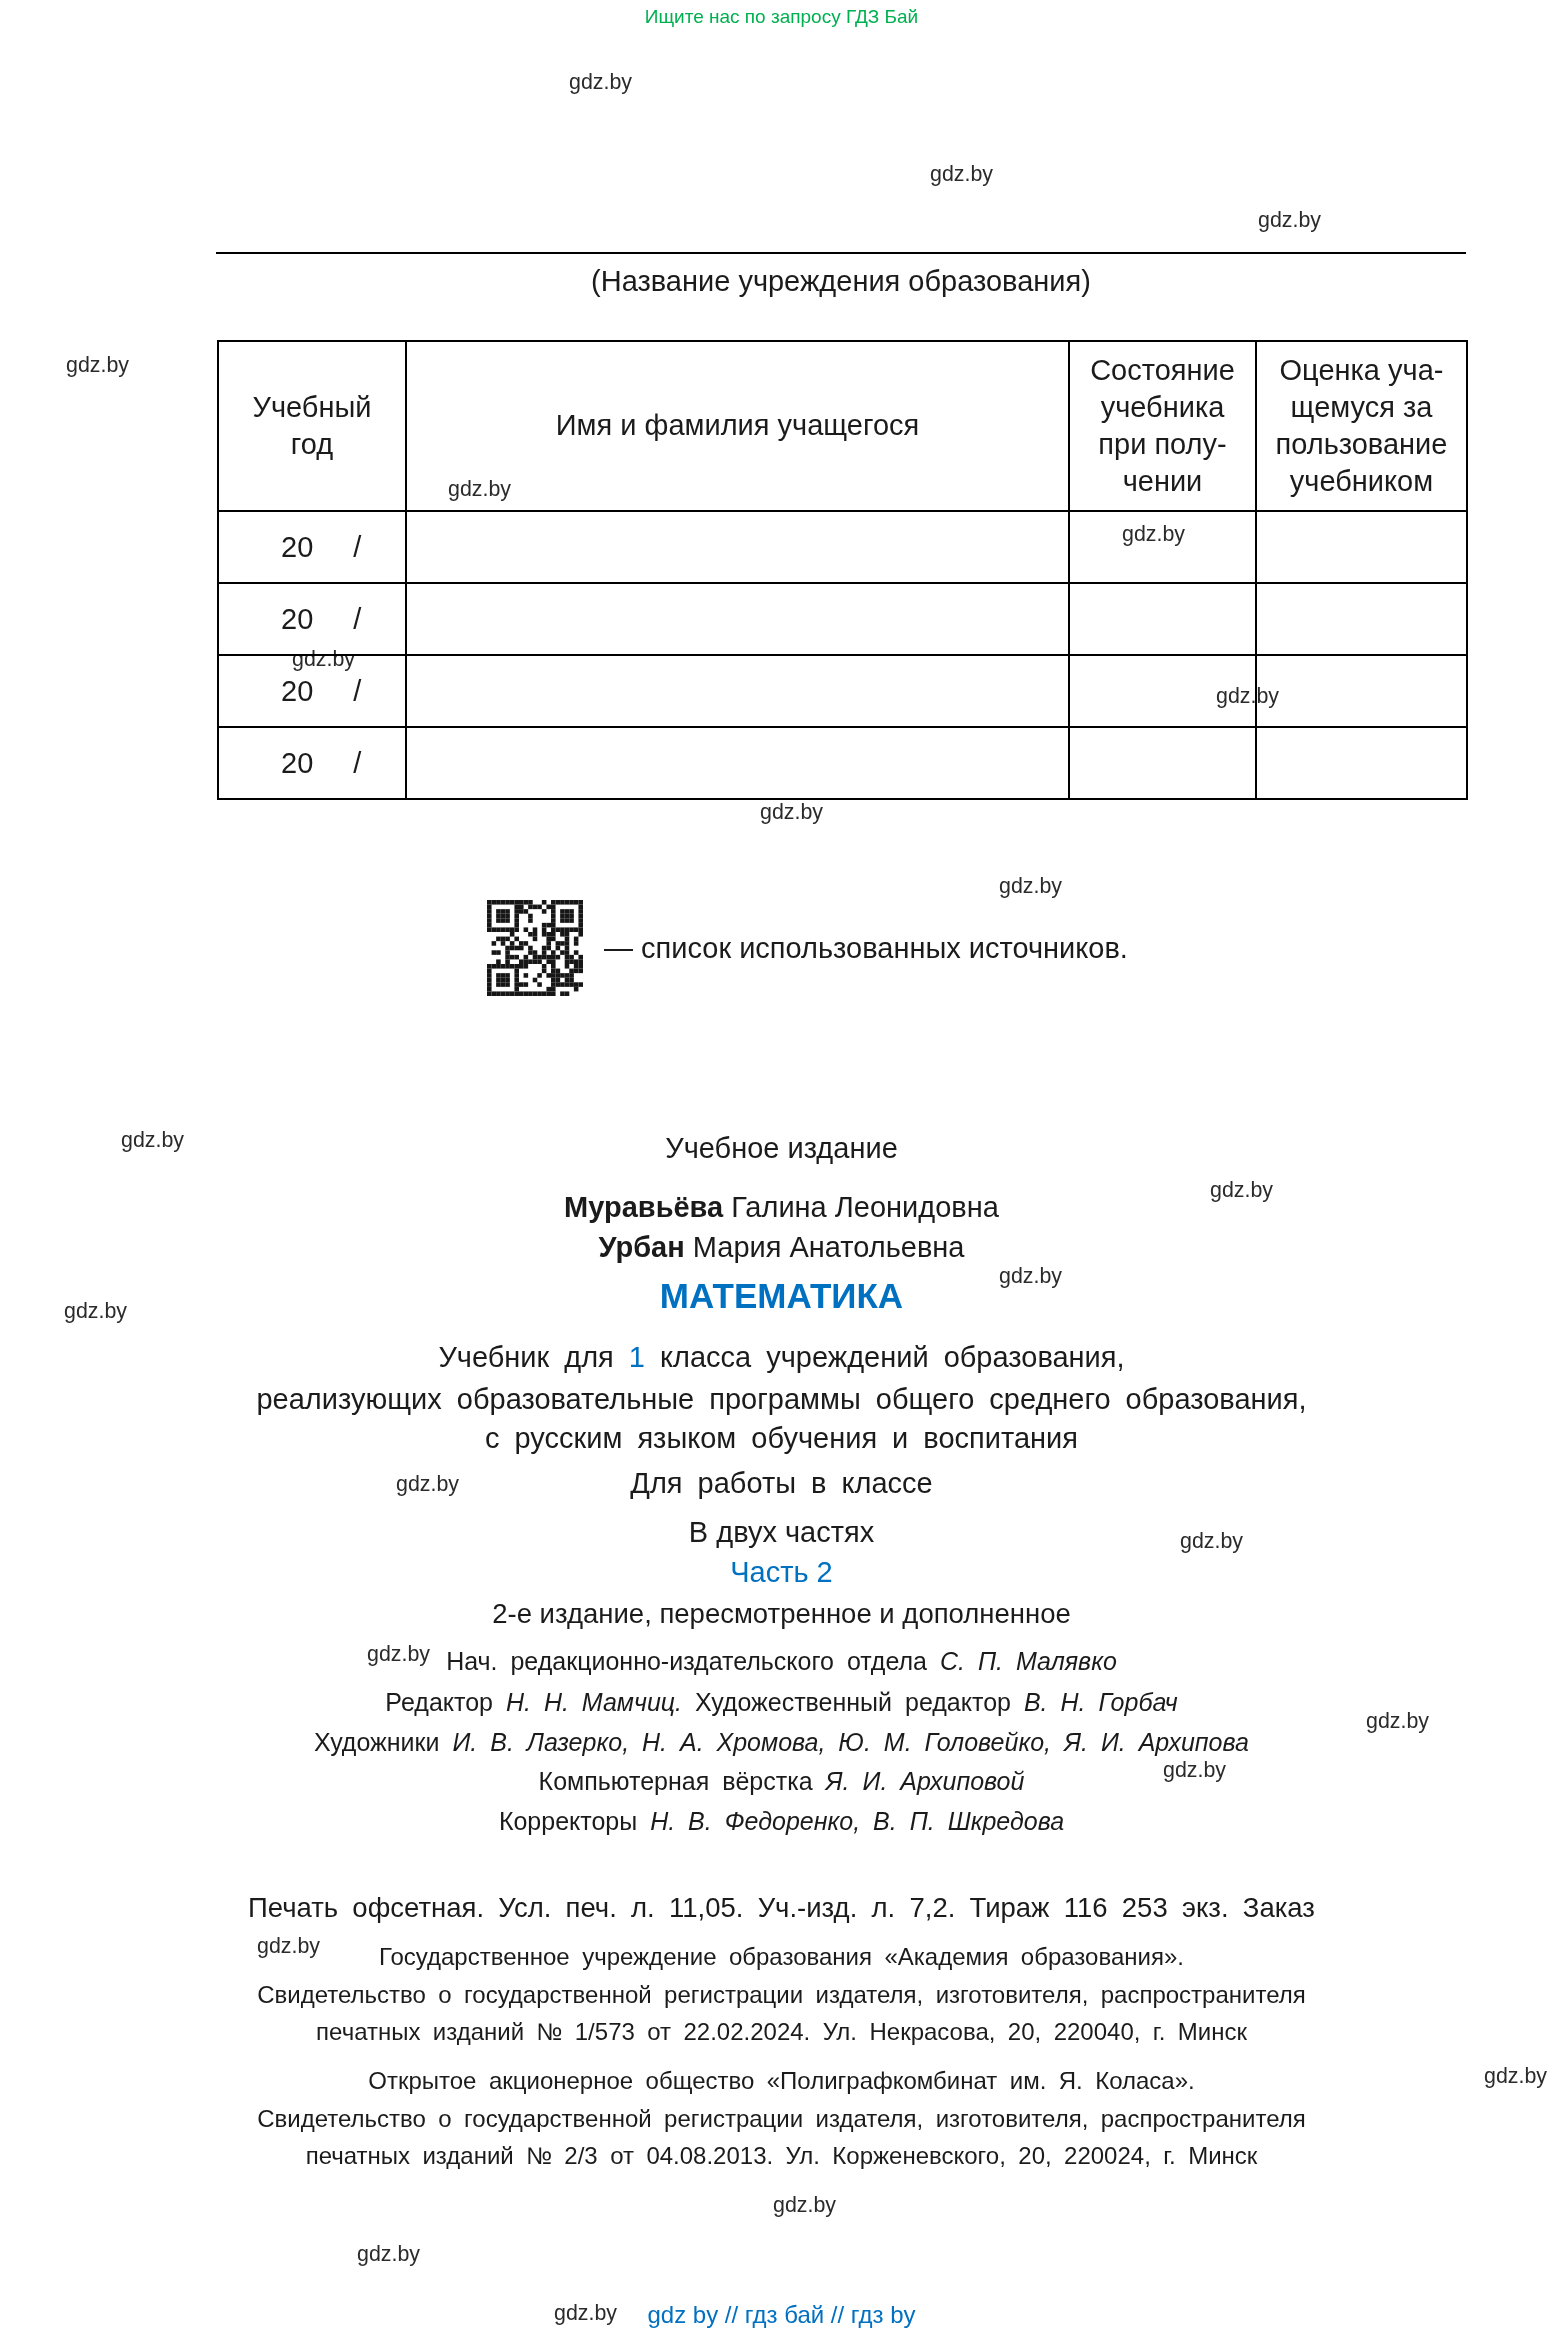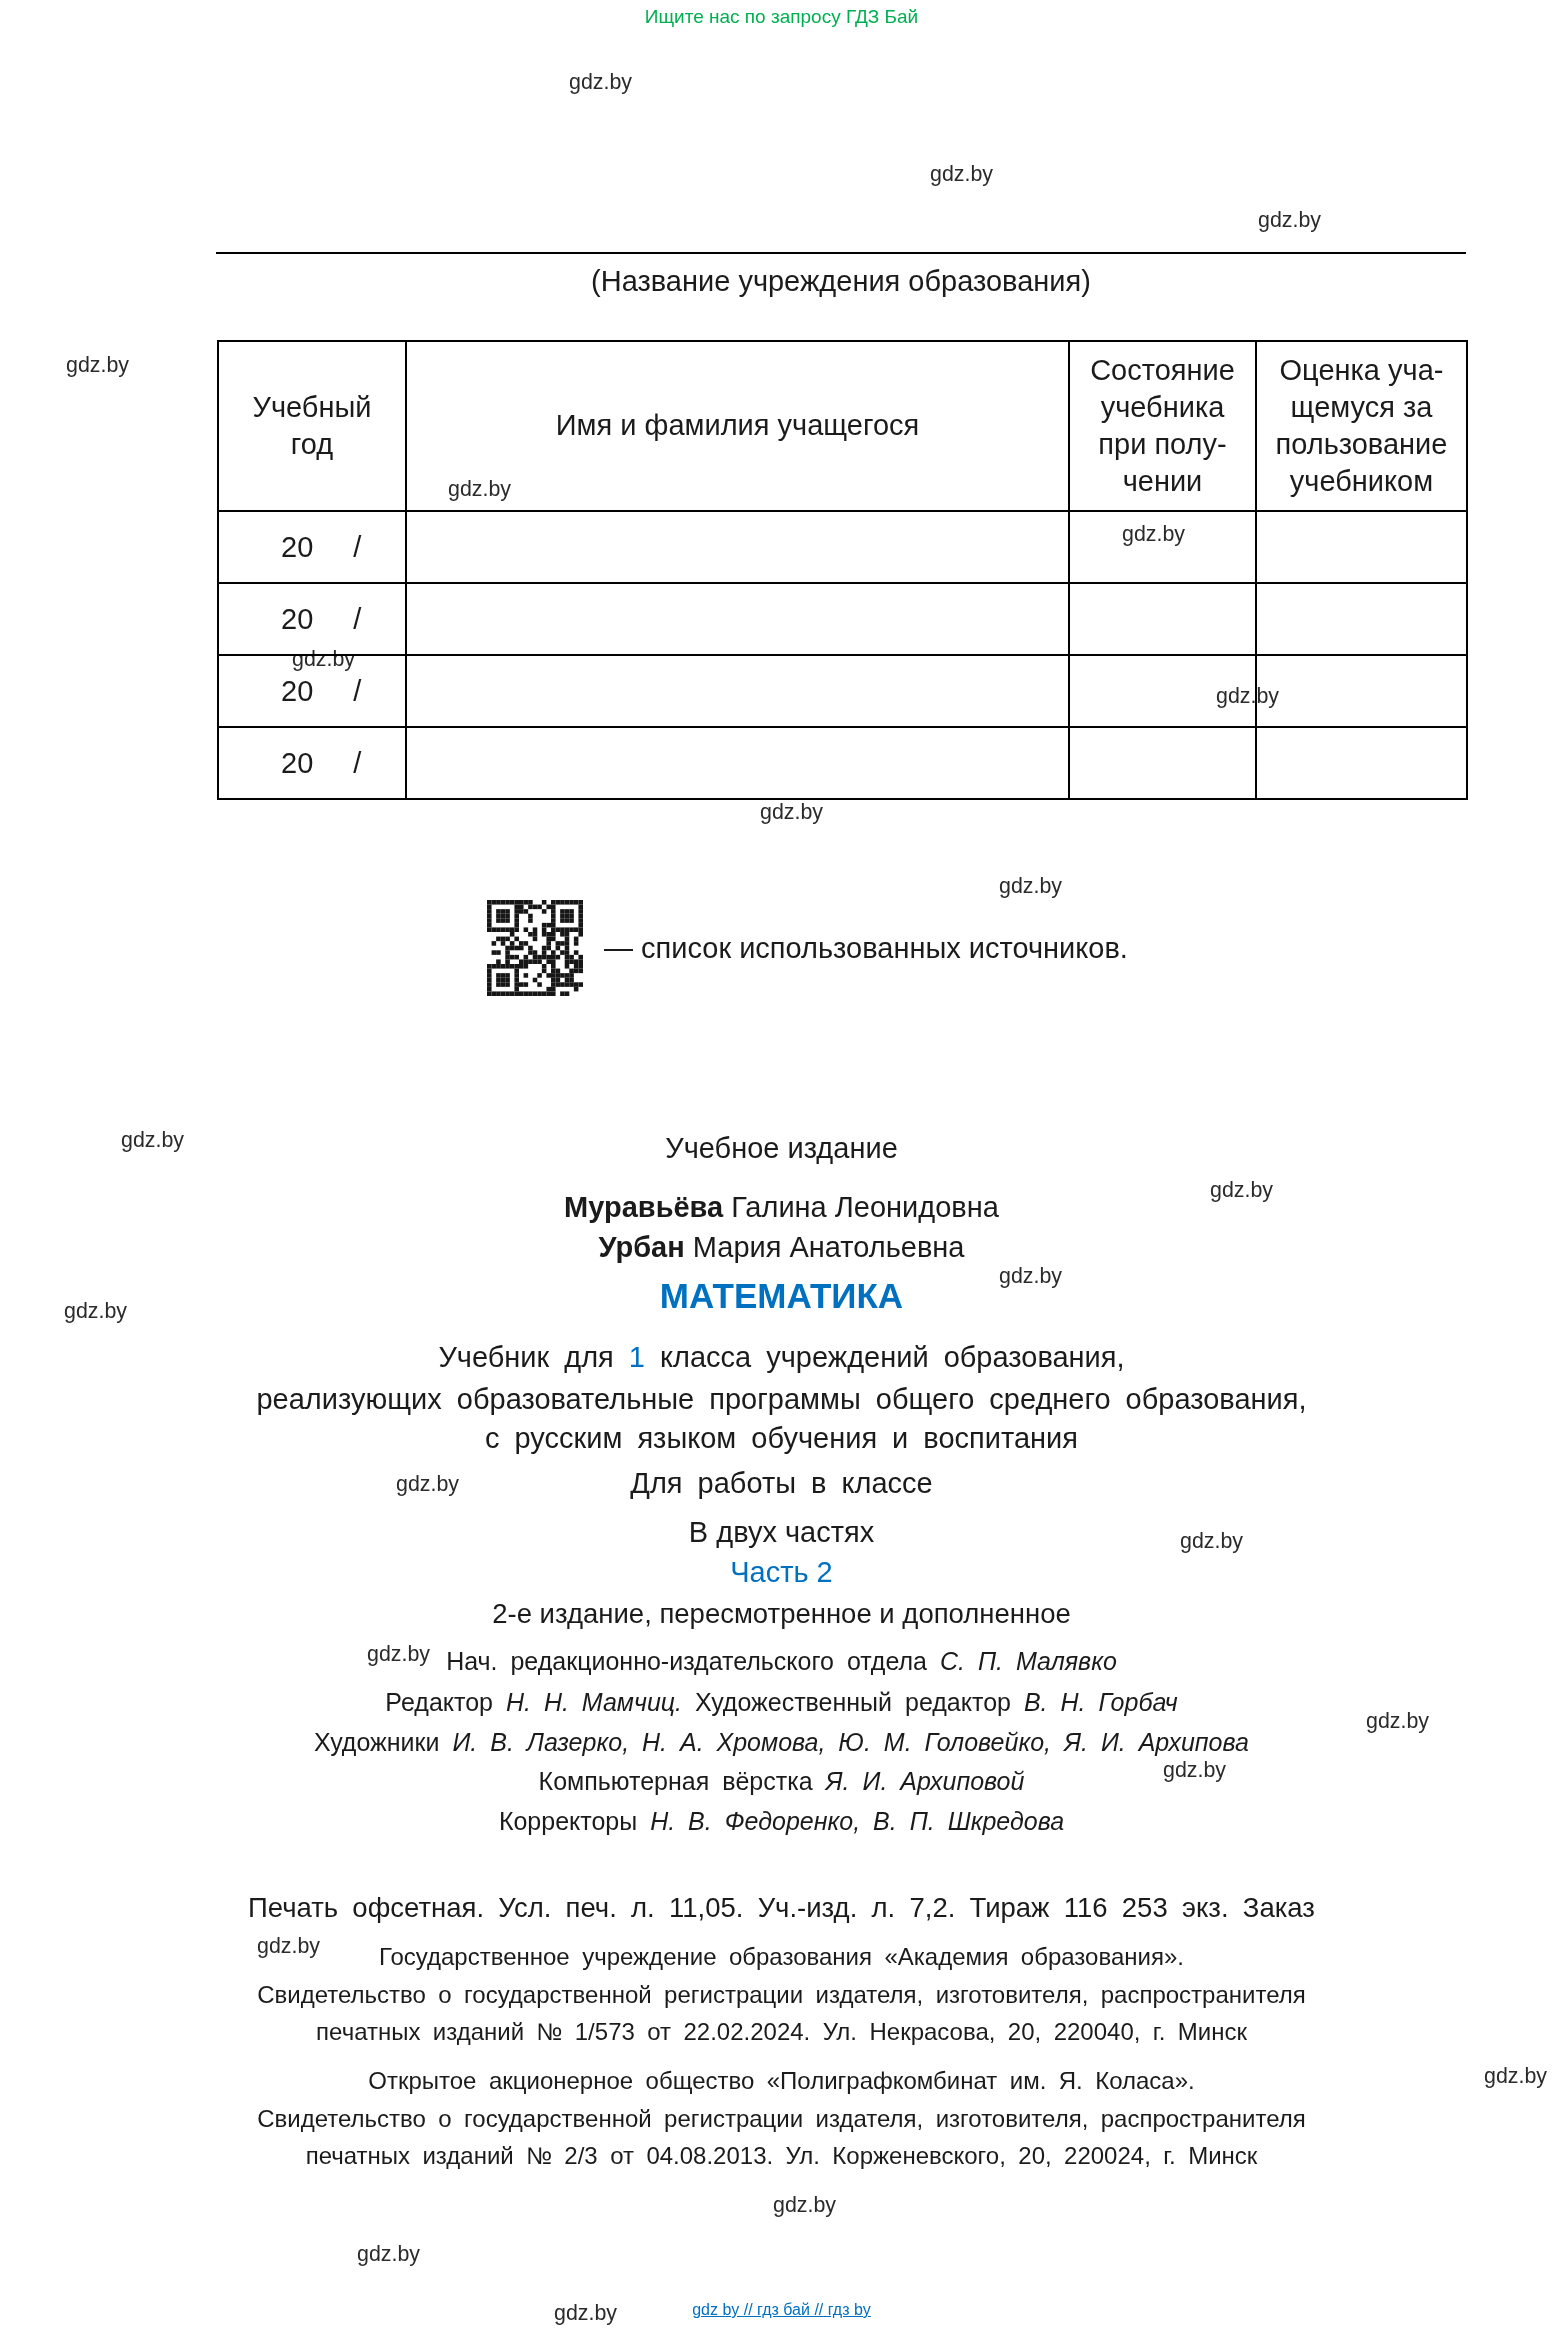--- a/index.html
+++ b/index.html
@@ -44,21 +44,21 @@
   .qr-box { position: absolute; left: 487px; top: 900px; width: 96px; height: 96px; }
   .qr-caption { position: absolute; left: 604px; top: 932px; font-size: 29px; white-space: nowrap; }
   .ln { position: absolute; left: 0; width: 100%; text-align: center; line-height: 1.2; }
   .fs46 { font-size: 35px; } .fs38 { font-size: 29px; } .fs36 { font-size: 27.5px; } .fs33 { font-size: 25px; } .fs31 { font-size: 24px; }
   .b { font-weight: bold; }
   .accent { color: #0070c0; }
   .ws { word-spacing: 0.24em; }
   .seg-i { font-style: italic; margin-top: 9px; }
   .seg-a { color: #0070c0; }
   .footer { position: absolute; left: 0; top: 2301px; width: 100%; text-align: center;
-            color: #0070c0; font-size: 16px; text-decoration: underline; }
+            color: #0070c0; font-size: 24px; }
 </style>
 </head>
 <body>
 
 <div class="page">
 
   <div class="banner">Ищите нас по запросу ГДЗ Бай</div>
 
   <div class="wm" style="left:569px;top:70px">gdz.by</div>
   <div class="wm" style="left:930px;top:162px">gdz.by</div>

